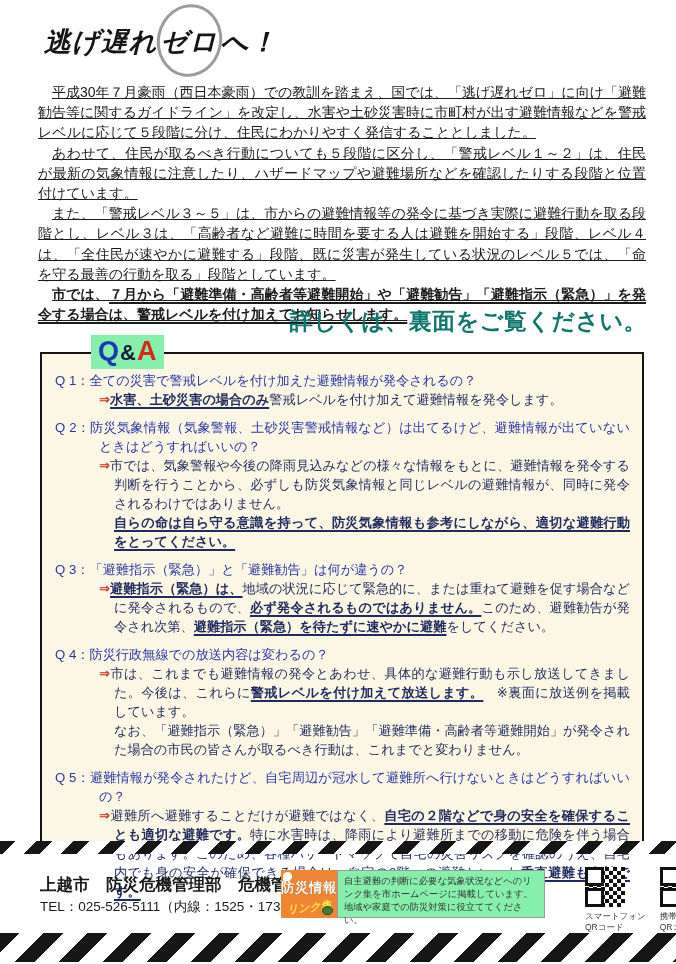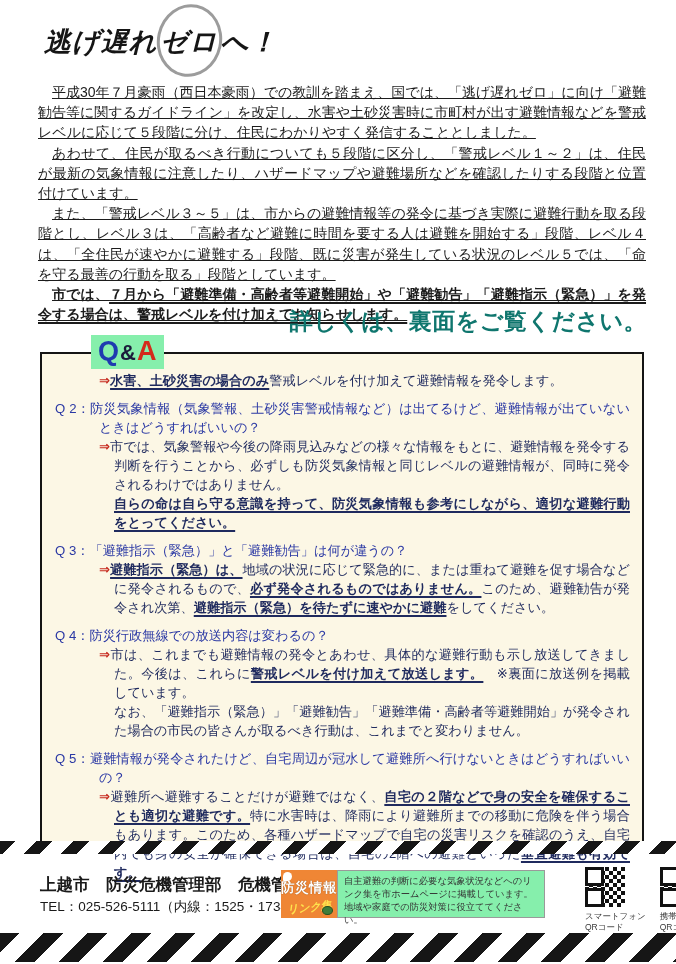--- a/index.html
+++ b/index.html
@@ -80,20 +80,21 @@
   </div>
 
   <div class="notice">詳しくは、裏面をご覧ください。</div>
 
   <div class="qa-box">
     <div class="qa-label">
       <span class="lq">Q</span><span class="lamp">&amp;</span><span class="la">A</span>
     </div>
     <div class="qa-list">
         <div class="qa-item">
+          <div class="question"><span class="q-num">Q 1</span>：全ての災害で警戒レベルを付け加えた避難情報が発令されるの？</div>
           <div class="answer"><span class="arrow">⇒</span><span class="seg seg-u">水害、土砂災害の場合のみ</span><span class="seg">警戒レベルを付け加えて避難情報を発令します。</span></div>
         </div>
         <div class="qa-item">
           <div class="question"><span class="q-num">Q 2</span>：防災気象情報（気象警報、土砂災害警戒情報など）は出てるけど、避難情報が出ていないときはどうすればいいの？</div>
           <div class="answer"><span class="arrow">⇒</span><span class="seg">市では、気象警報や今後の降雨見込みなどの様々な情報をもとに、避難情報を発令する判断を行うことから、必ずしも防災気象情報と同じレベルの避難情報が、同時に発令されるわけではありません。</span><br><span class="seg seg-u">自らの命は自ら守る意識を持って、防災気象情報も参考にしながら、適切な避難行動をとってください。</span></div>
         </div>
         <div class="qa-item">
           <div class="question"><span class="q-num">Q 3</span>：「避難指示（緊急）」と「避難勧告」は何が違うの？</div>
           <div class="answer"><span class="arrow">⇒</span><span class="seg seg-u">避難指示（緊急）は、</span><span class="seg">地域の状況に応じて緊急的に、または重ねて避難を促す場合などに発令されるもので、</span><span class="seg seg-u">必ず発令されるものではありません。</span><span class="seg">このため、避難勧告が発令され次第、</span><span class="seg seg-u">避難指示（緊急）を待たずに速やかに避難</span><span class="seg">をしてください。</span></div>
         </div>

